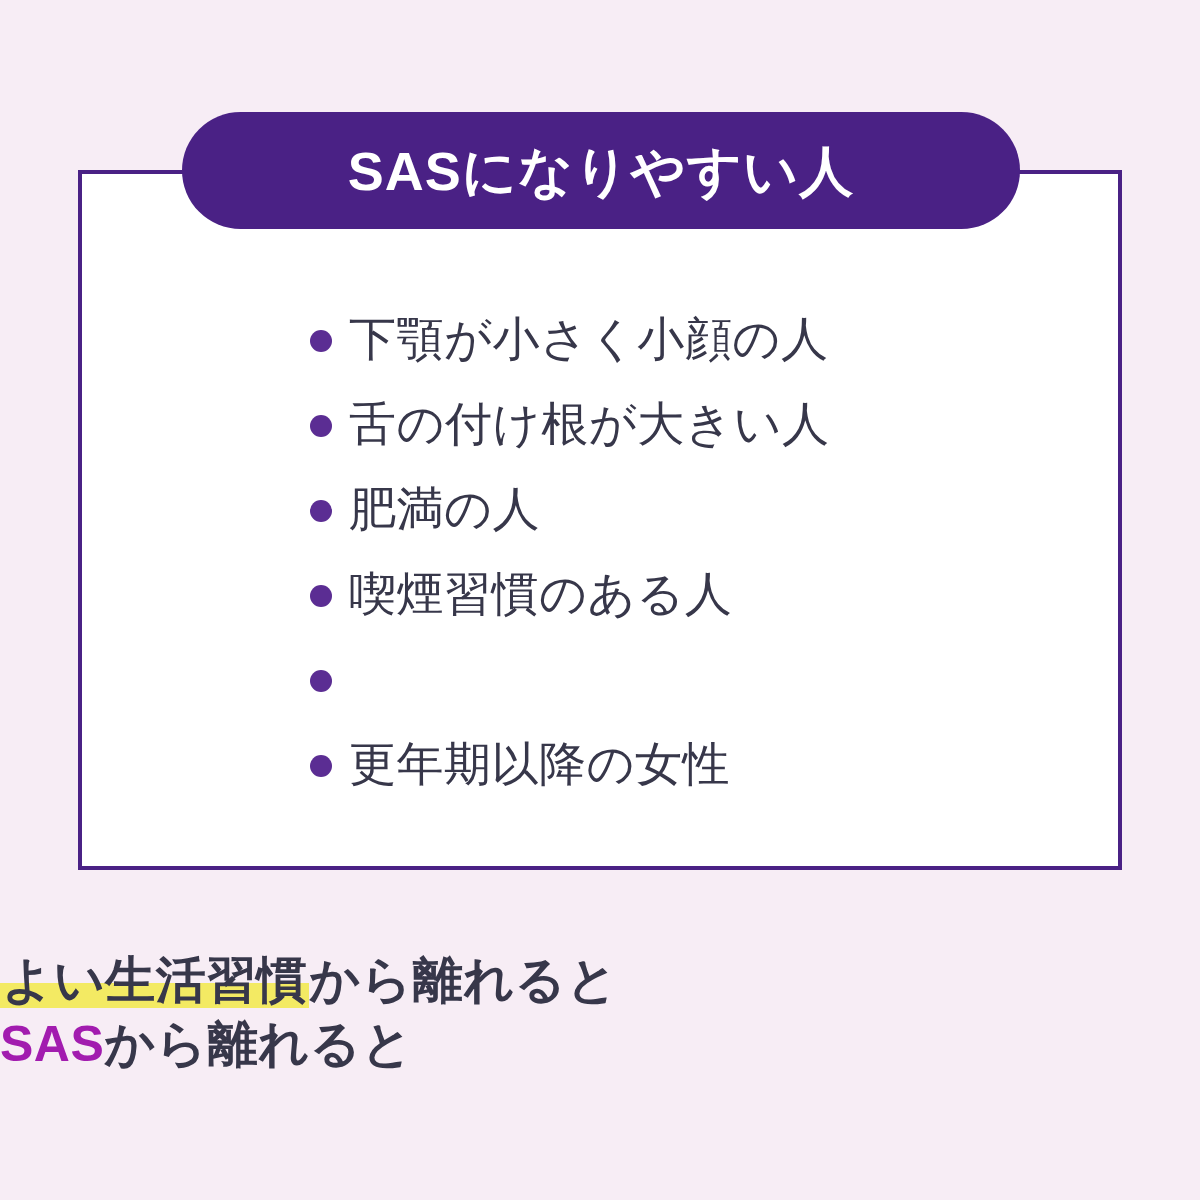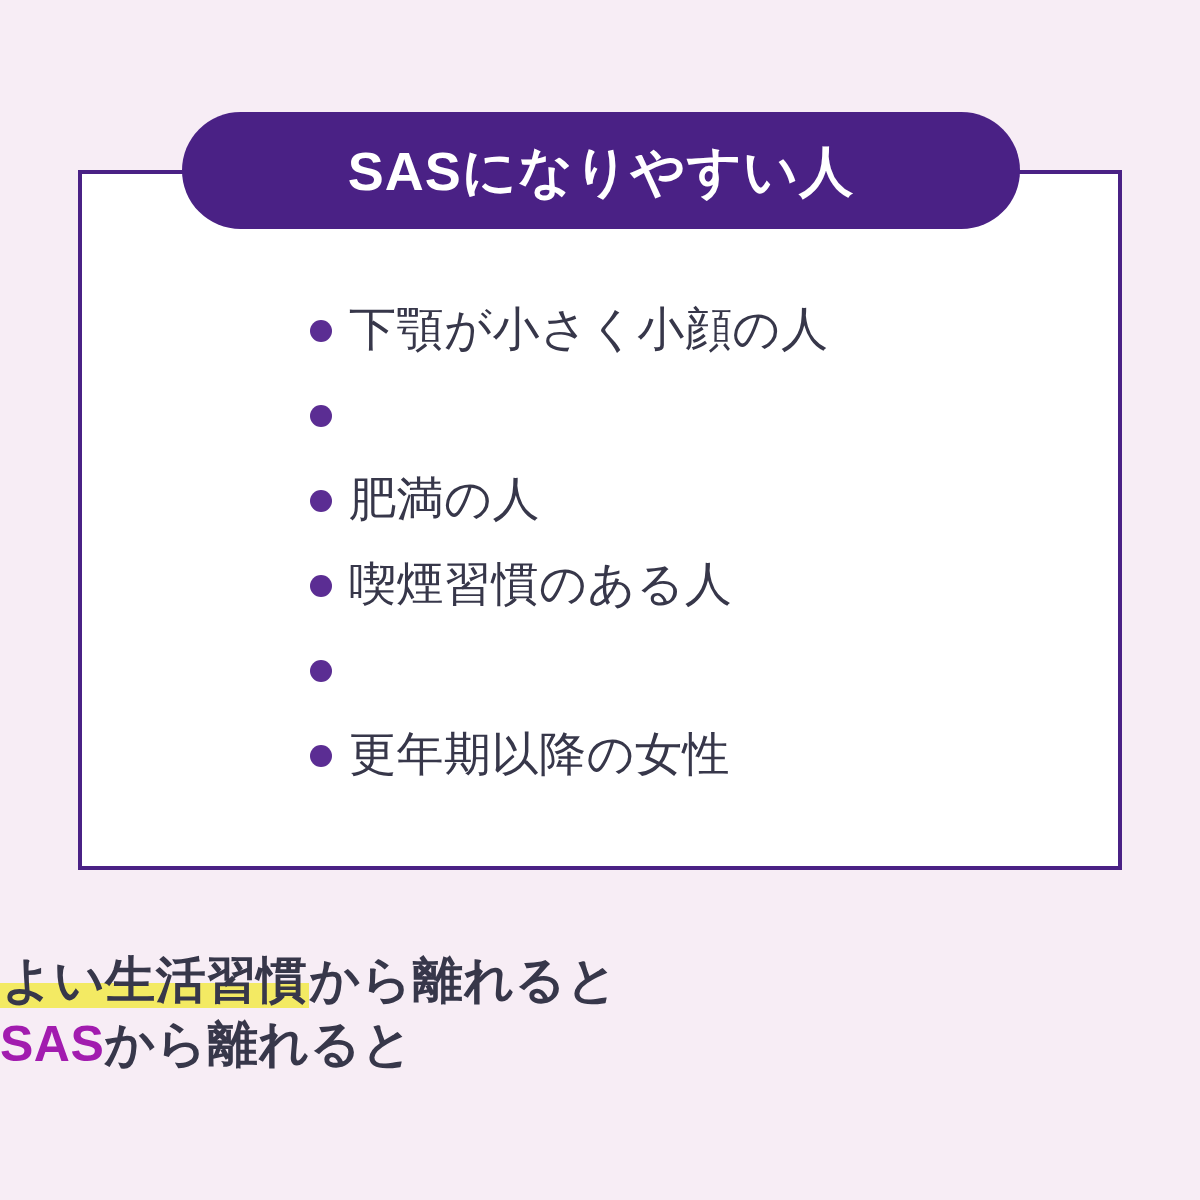--- a/index.html
+++ b/index.html
@@ -53,21 +53,21 @@
     font-weight: bold;
     letter-spacing: 1px;
     line-height: 1;
     white-space: nowrap;
   }
 
   
   .risk-list {
     position: absolute;
     left: 310px;
-    top: 286px;
+    top: 296px;
     width: 700px;
     z-index: 4;
     list-style: none;
     margin: 0;
     padding: 0;
   }
   .risk-item {
     display: flex;
     align-items: center;
     height: 85px;
@@ -125,20 +125,21 @@
     <span class="title-pill-text">SASになりやすい人</span>
   </div>
 
   <ul class="risk-list">
     <li class="risk-item">
       <span class="bullet-dot"></span>
       <span class="risk-label">下顎が小さく小顔の人</span>
     </li>
     <li class="risk-item">
       <span class="bullet-dot"></span>
+      <span class="risk-label">舌の付け根が大きい人</span>
     </li>
     <li class="risk-item">
       <span class="bullet-dot"></span>
       <span class="risk-label">肥満の人</span>
     </li>
     <li class="risk-item">
       <span class="bullet-dot"></span>
       <span class="risk-label">喫煙習慣のある人</span>
     </li>
     <li class="risk-item">

